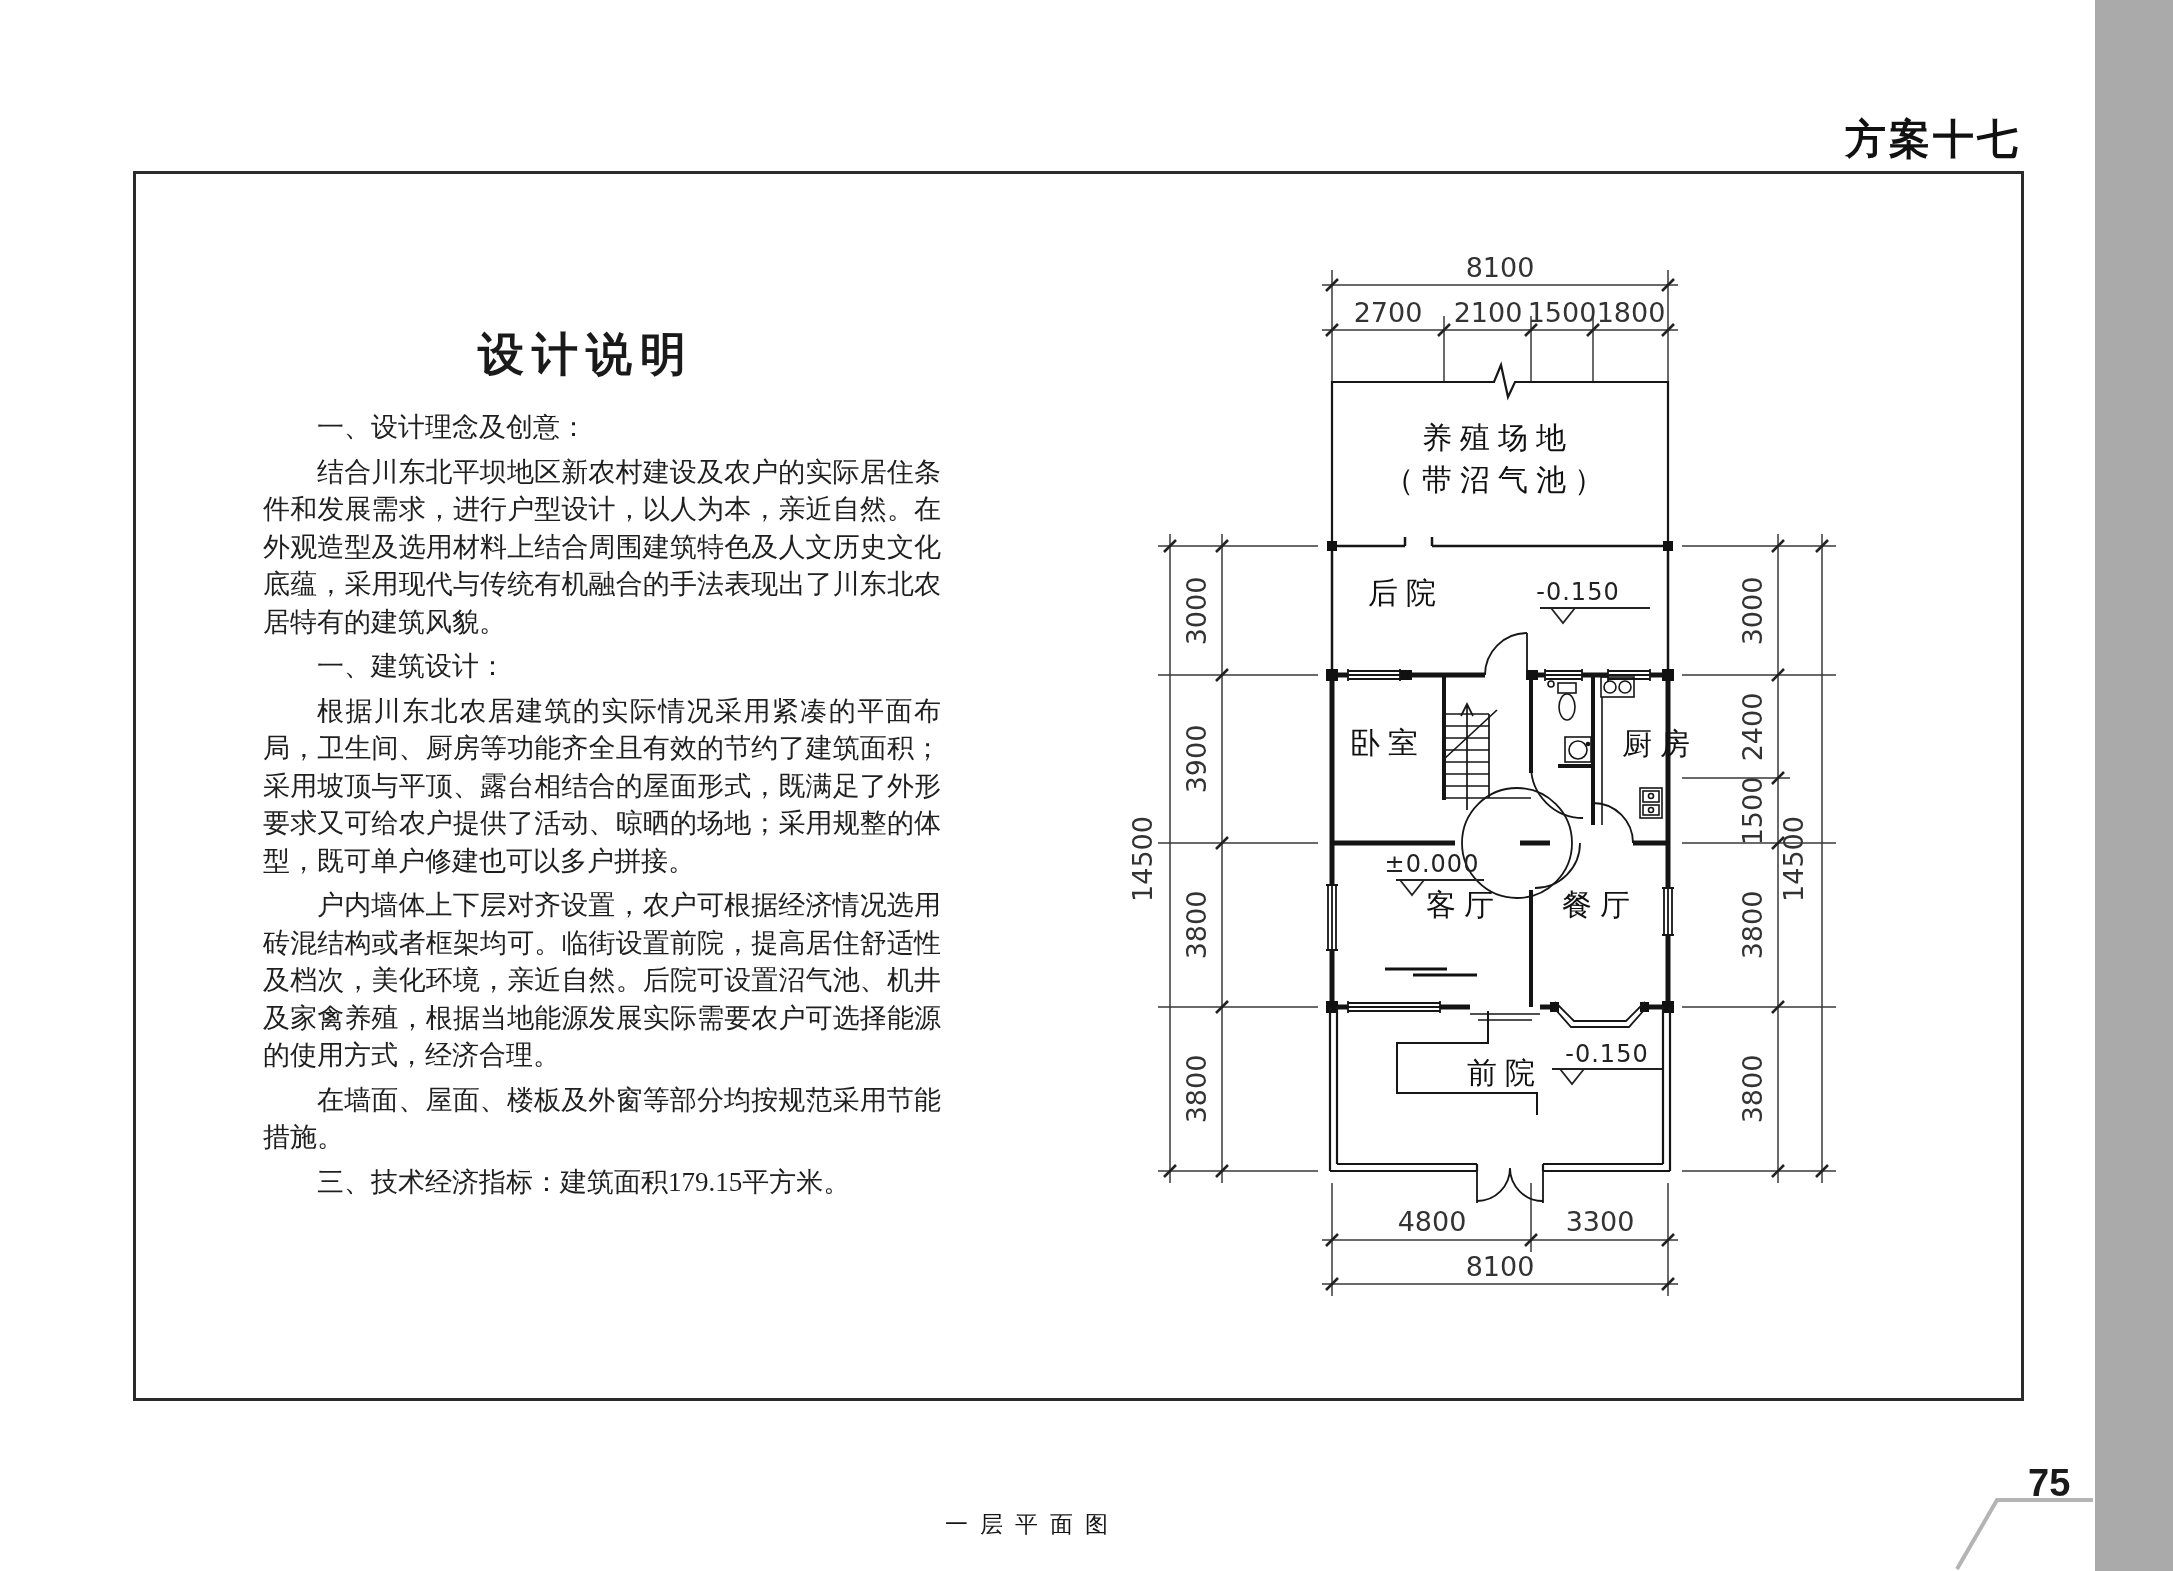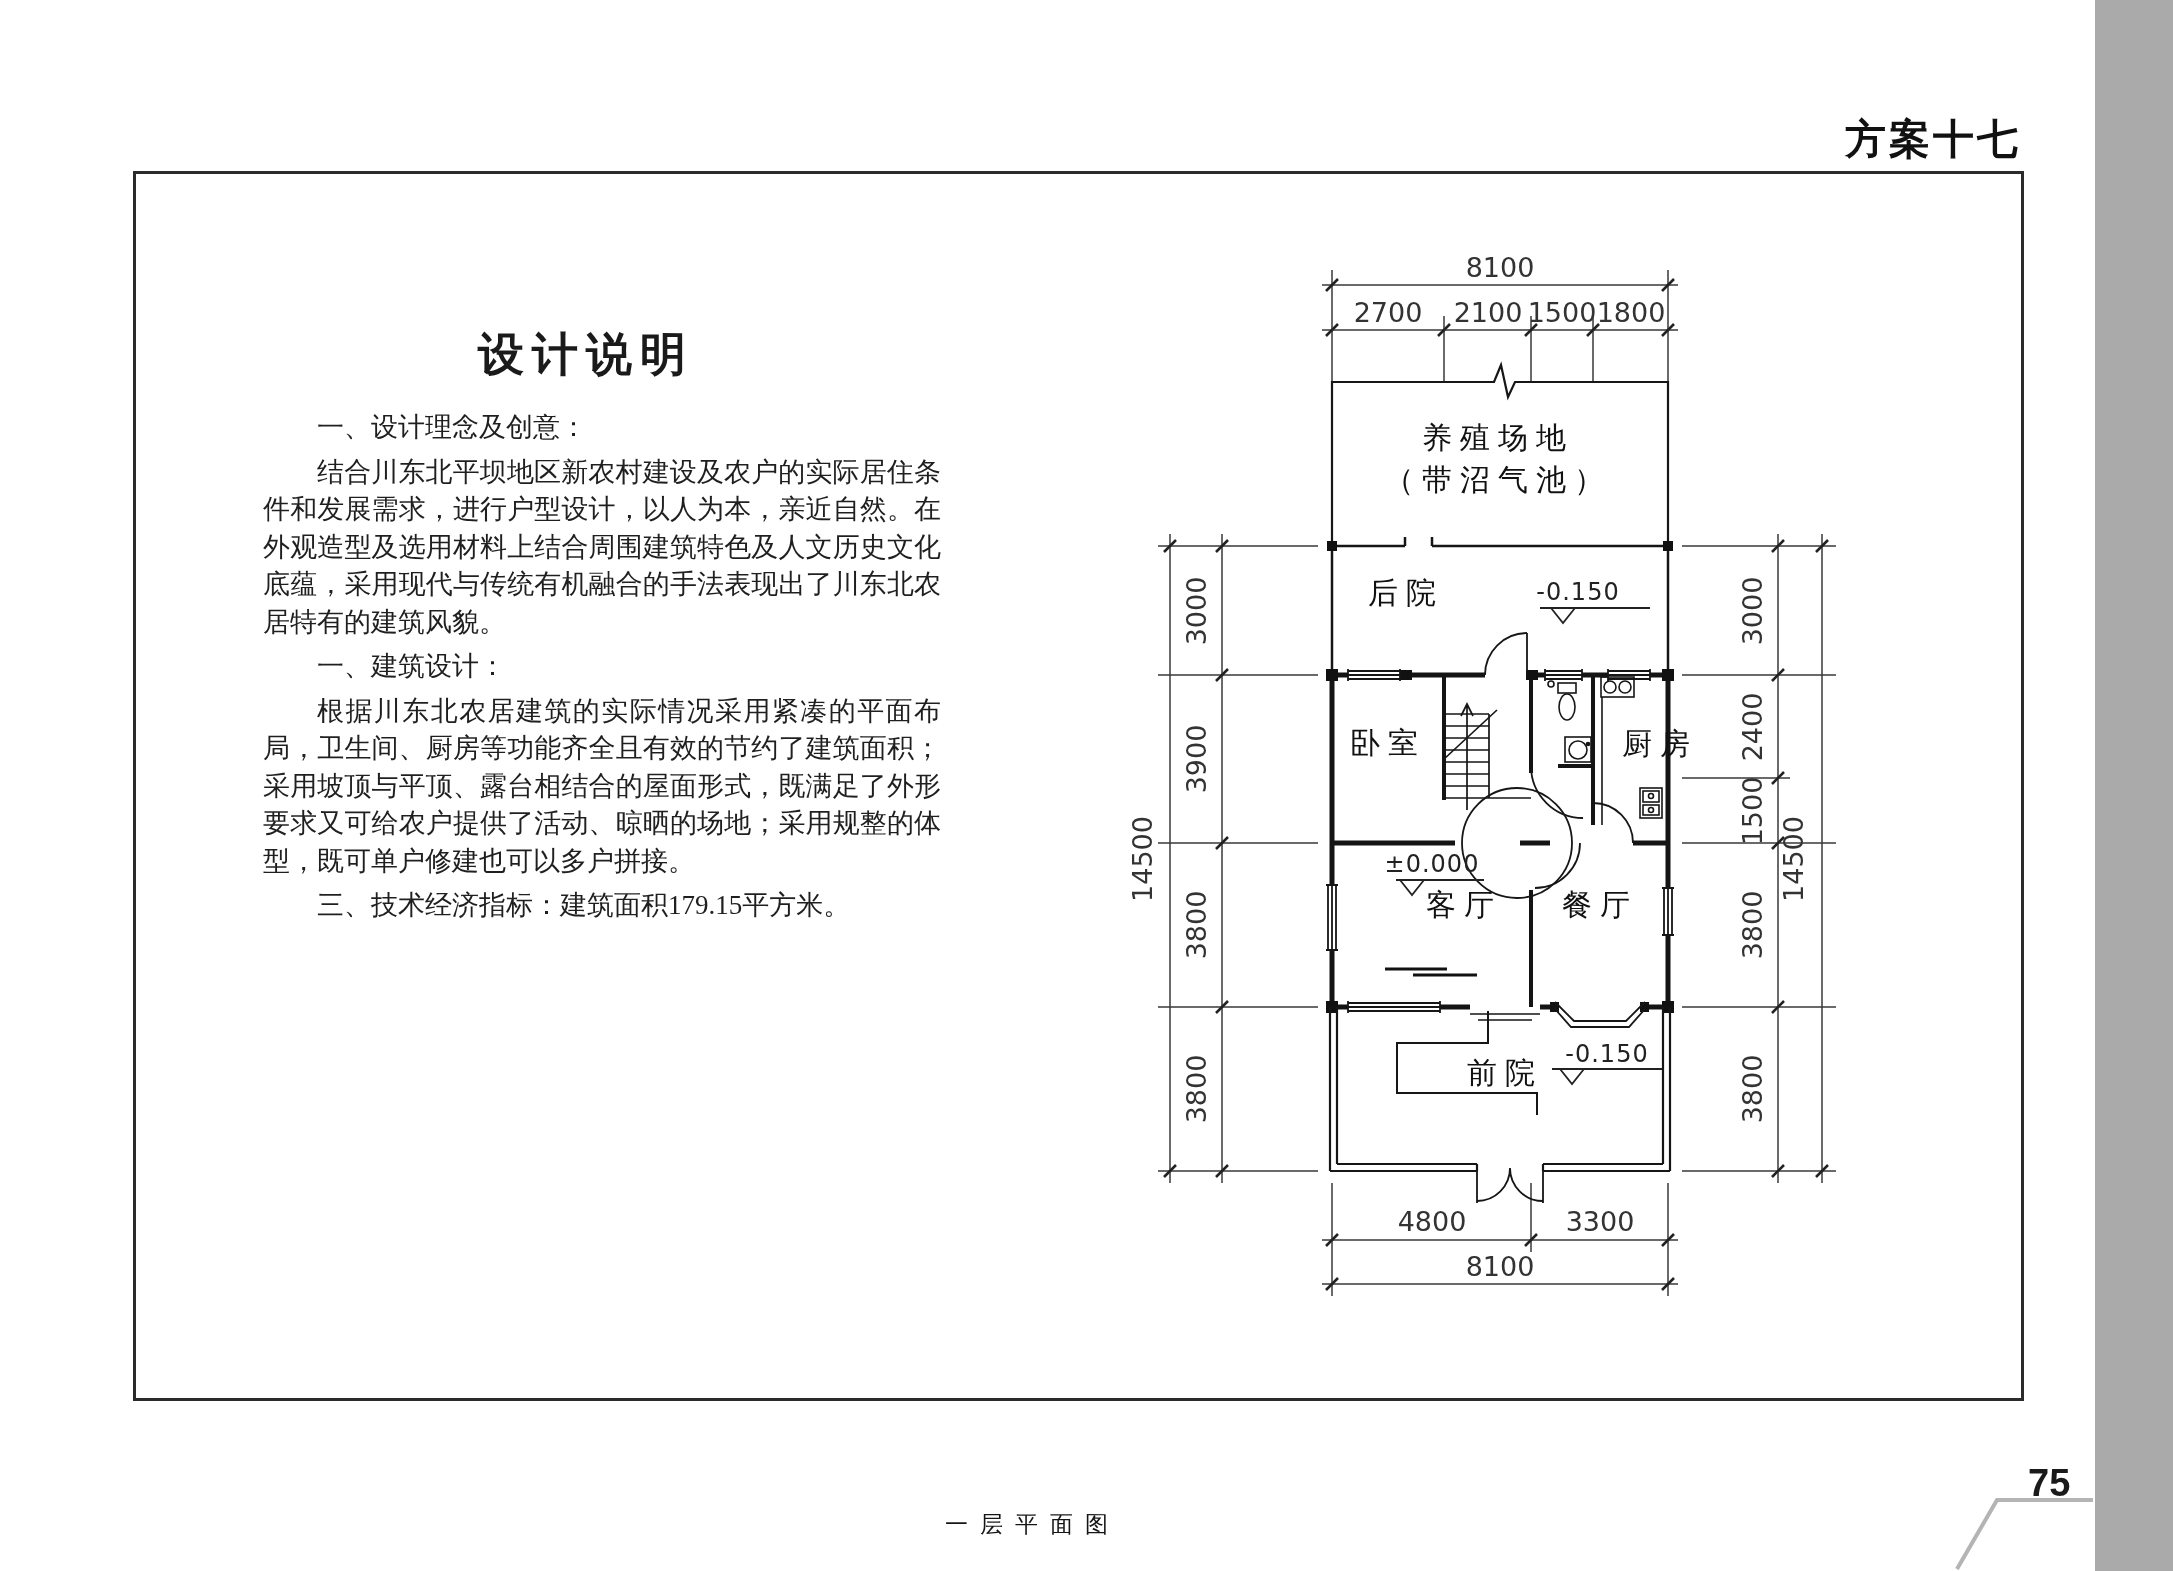--- a/index.html
+++ b/index.html
@@ -53,20 +53,22 @@
 <div class="gray-band"></div>
 <div class="scheme-header">方案十七</div>
 <div class="page-border"></div>
 
 <div class="notes-title">设计说明</div>
 <div class="notes-body">
     <p>一、设计理念及创意：</p>
     <p>结合川东北平坝地区新农村建设及农户的实际居住条件和发展需求，进行户型设计，以人为本，亲近自然。在外观造型及选用材料上结合周围建筑特色及人文历史文化底蕴，采用现代与传统有机融合的手法表现出了川东北农居特有的建筑风貌。</p>
     <p>一、建筑设计：</p>
     <p>根据川东北农居建筑的实际情况采用紧凑的平面布局，卫生间、厨房等功能齐全且有效的节约了建筑面积；采用坡顶与平顶、露台相结合的屋面形式，既满足了外形要求又可给农户提供了活动、晾晒的场地；采用规整的体型，既可单户修建也可以多户拼接。</p>
+    <p>户内墙体上下层对齐设置，农户可根据经济情况选用砖混结构或者框架均可。临街设置前院，提高居住舒适性及档次，美化环境，亲近自然。后院可设置沼气池、机井及家禽养殖，根据当地能源发展实际需要农户可选择能源的使用方式，经济合理。</p>
+    <p>在墙面、屋面、楼板及外窗等部分均按规范采用节能措施。</p>
     <p>三、技术经济指标：建筑面积179.15平方米。</p>
   </div>
 
 <svg class="plan-svg" viewBox="0 0 2173 1571">
 
   <g stroke="#3a3a3a" stroke-width="1.5" fill="none">
 
     <path d="M1322,285 H1678 M1322,330 H1678 M1322,1240 H1678 M1322,1284 H1678"></path>
 
     <path d="M1222,534 V1183 M1170,534 V1183 M1778,534 V1183 M1822,534 V1183"></path>

